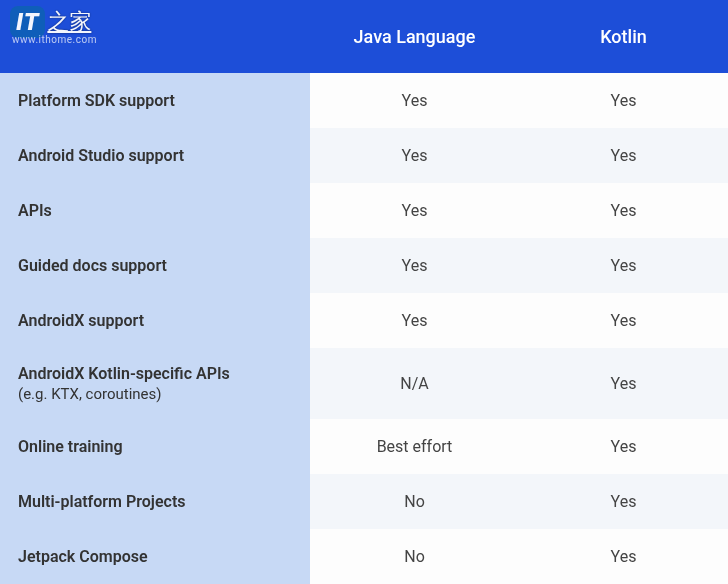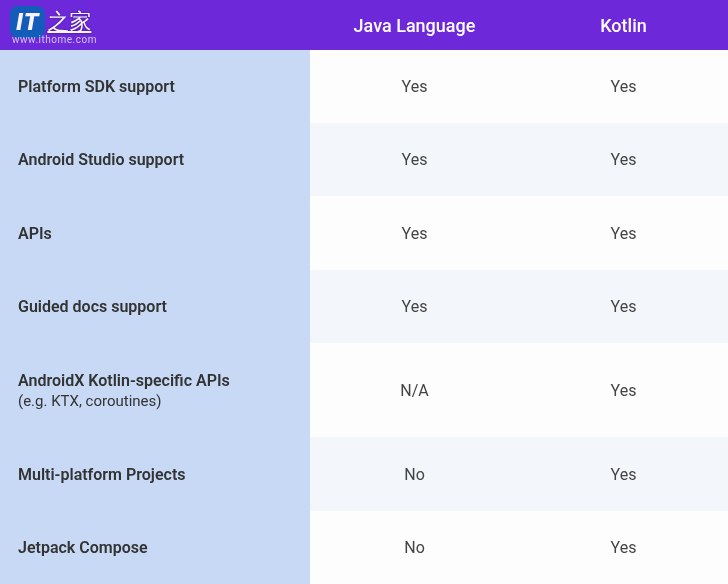--- a/index.html
+++ b/index.html
@@ -47,25 +47,25 @@
     z-index: 10;
     letter-spacing: 0.5px;
   }
   table {
     width: 100%;
     height: 100%;
     border-collapse: collapse;
     table-layout: fixed;
   }
   thead th {
-    background: #6d28d9;
+    background: #1d4ed8;
     color: #fff;
     font-weight: 500;
     font-size: 18px;
-    padding: 14px 8px;
+    padding: 26px 8px;
     text-align: center;
     height: 50px;
   }
   thead th:first-child {
     width: 310px;
     text-align: left;
   }
   tbody td {
     font-size: 16px;
     color: #333;
@@ -128,23 +128,33 @@
       <tr>
         <td>APIs</td>
         <td>Yes</td>
         <td>Yes</td>
       </tr>
       <tr>
         <td>Guided docs support</td>
         <td>Yes</td>
         <td>Yes</td>
       </tr>
+      <tr>
+        <td>AndroidX support</td>
+        <td>Yes</td>
+        <td>Yes</td>
+      </tr>
       <tr class="tall">
         <td>AndroidX Kotlin-specific APIs<span class="sub">(e.g. KTX, coroutines)</span></td>
         <td>N/A</td>
+        <td>Yes</td>
+      </tr>
+      <tr>
+        <td>Online training</td>
+        <td>Best effort</td>
         <td>Yes</td>
       </tr>
       <tr>
         <td>Multi-platform Projects</td>
         <td>No</td>
         <td>Yes</td>
       </tr>
       <tr>
         <td>Jetpack Compose</td>
         <td>No</td>

